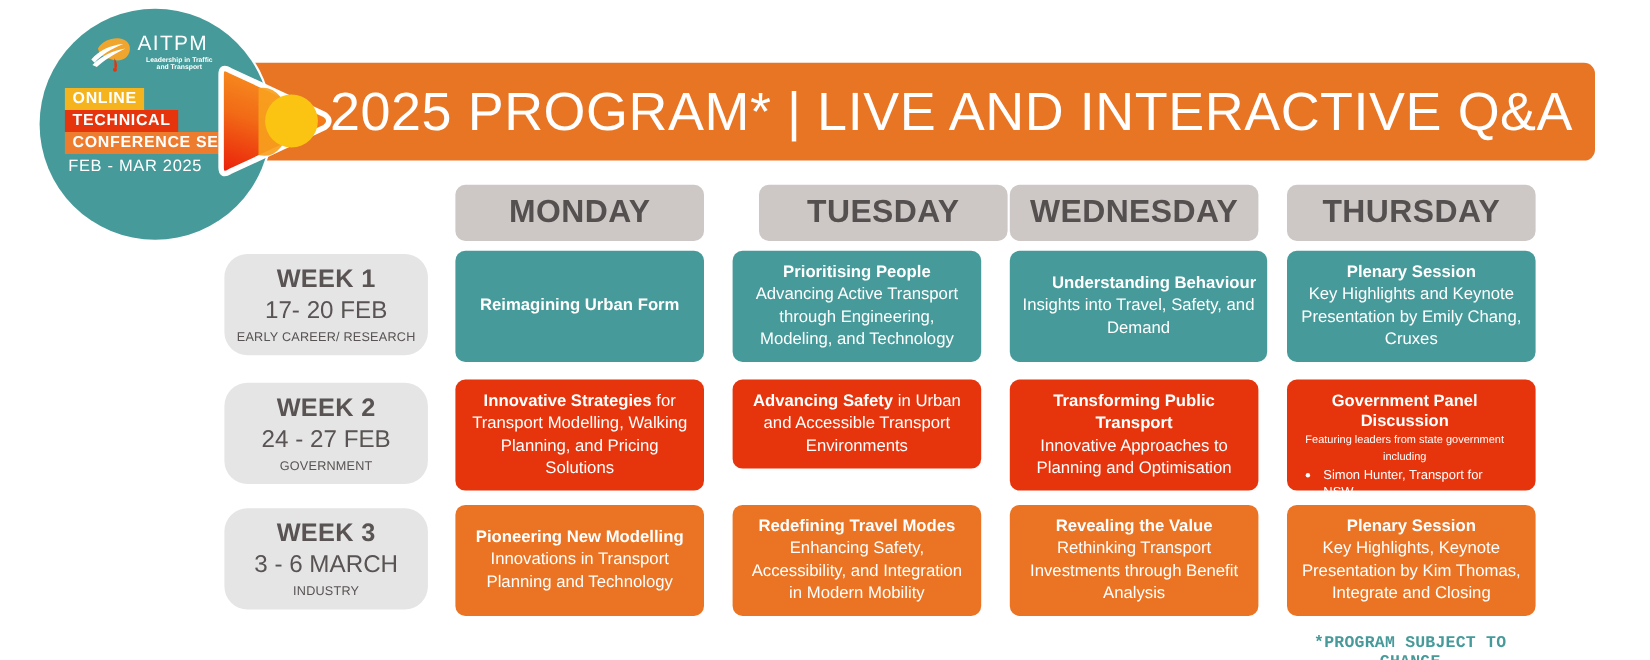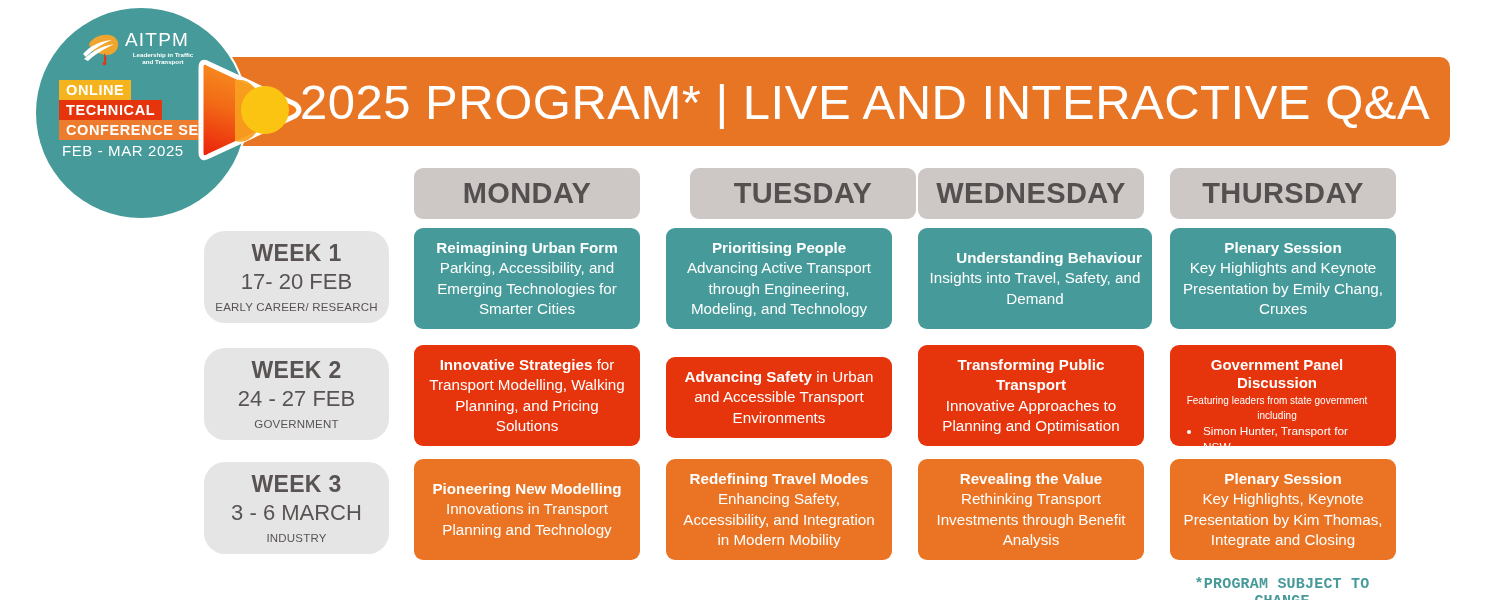--- a/index.html
+++ b/index.html
@@ -290,39 +290,38 @@
   <div class="week-sub">GOVERNMENT</div>
 </div>
 <div class="week-cell" style="top:462px;height:92px;">
   <div class="week-title">WEEK 3</div>
   <div class="week-dates">3 - 6 MARCH</div>
   <div class="week-sub">INDUSTRY</div>
 </div>
 
 <div class="session-cell tone-teal" style="left:414px;top:228px;width:226px;height:101px;">
   <div class="s-title">Reimagining Urban Form</div>
-  <div class="s-body">Parking, Accessibility, and Emerging Technologies for Smarter Cities</div>
 </div>
 <div class="session-cell tone-teal" style="left:666px;top:228px;width:226px;height:101px;">
   <div class="s-title">Prioritising People</div>
   <div class="s-body">Advancing Active Transport through Engineering, Modeling, and Technology</div>
 </div>
 <div class="session-cell tone-teal" style="left:918px;top:228px;width:234px;height:101px;align-items:flex-end;">
   <div class="s-title">Understanding Behaviour</div>
   <div class="s-body">Insights into Travel, Safety, and Demand</div>
 </div>
 <div class="session-cell tone-teal" style="left:1170px;top:228px;width:226px;height:101px;">
   <div class="s-title">Plenary Session</div>
   <div class="s-body">Key Highlights and Keynote Presentation by Emily Chang, Cruxes</div>
 </div>
 
 <div class="session-cell tone-red" style="left:414px;top:345px;width:226px;height:101px;">
   <div><span class="s-inline-title">Innovative Strategies</span><span class="s-body"> for Transport Modelling, Walking Planning, and Pricing Solutions</span></div>
 </div>
-<div class="session-cell tone-red" style="left:666px;top:357px;width:226px;height:81px;">
+<div class="session-cell tone-red" style="left:666px;top:345px;width:226px;height:81px;">
   <div><span class="s-inline-title">Advancing Safety</span><span class="s-body"> in Urban and Accessible Transport Environments</span></div>
 </div>
 <div class="session-cell tone-red" style="left:918px;top:345px;width:226px;height:101px;">
   <div class="s-title">Transforming Public Transport</div>
   <div class="s-body">Innovative Approaches to Planning and Optimisation</div>
 </div>
 <div class="session-cell tone-red panel-cell" style="left:1170px;top:345px;width:226px;height:101px;">
   <div class="panel-title">Government Panel Discussion</div>
   <div class="panel-sub">Featuring leaders from state government including</div>
   <ul>

